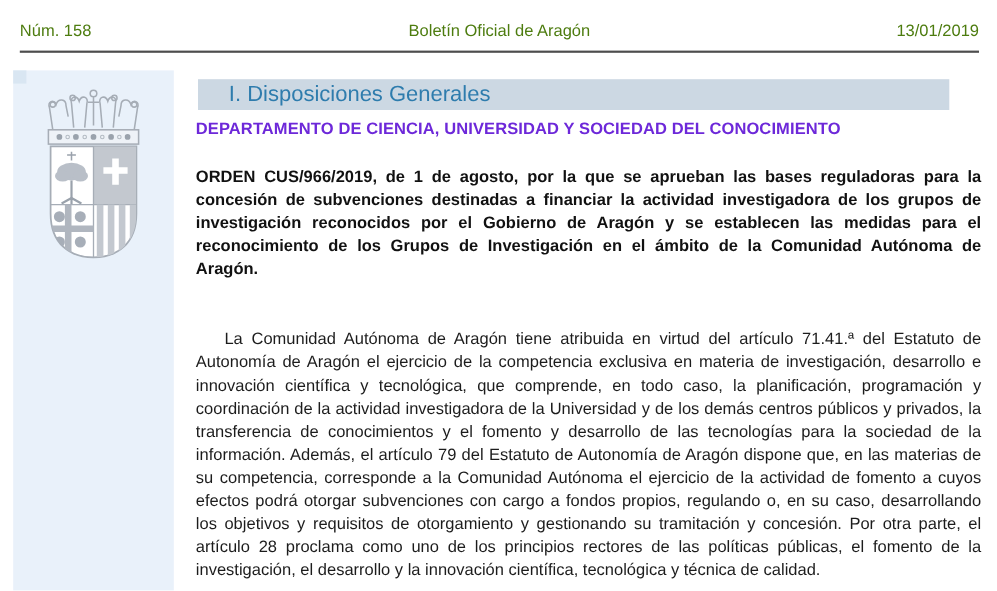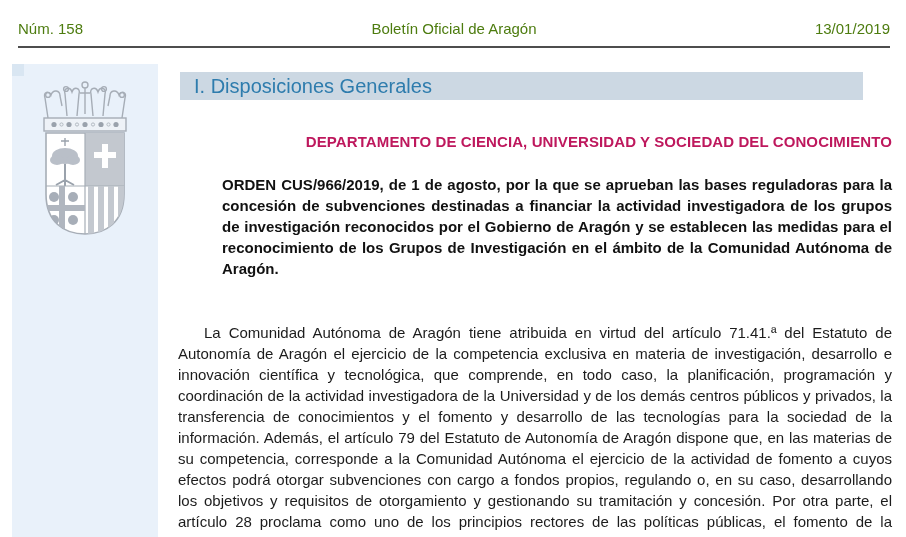--- a/index.html
+++ b/index.html
@@ -59,39 +59,37 @@
   }
   .section-banner {
     margin-top: 8px;
     margin-left: 2px;
     width: 683px;
     height: 28px;
     background: #ccd8e3;
     color: #2e7cad;
     font-size: 20px;
     line-height: 28px;
-    padding-left: 14px;
+    padding-left: 28px;
   }
   .department {
-    margin-top: 33px;
+    margin-top: 9px;
     font-size: 15px;
     font-weight: bold;
-    color: #be185d;
+    color: #6d28d9;
     letter-spacing: 0.1px;
-    text-align: right;
   }
   .order-title {
     margin-top: 24px;
     font-size: 15px;
     font-weight: bold;
     line-height: 21px;
     text-align: justify;
     color: #111111;
     hyphens: auto;
-    margin-left: 44px;
     -webkit-hyphens: auto;
   }
   .body-paragraph {
     margin-top: 43px;
     font-size: 15px;
     line-height: 21px;
     text-align: justify;
     text-indent: 26px;
     color: #1c1c1c;
     hyphens: auto;

